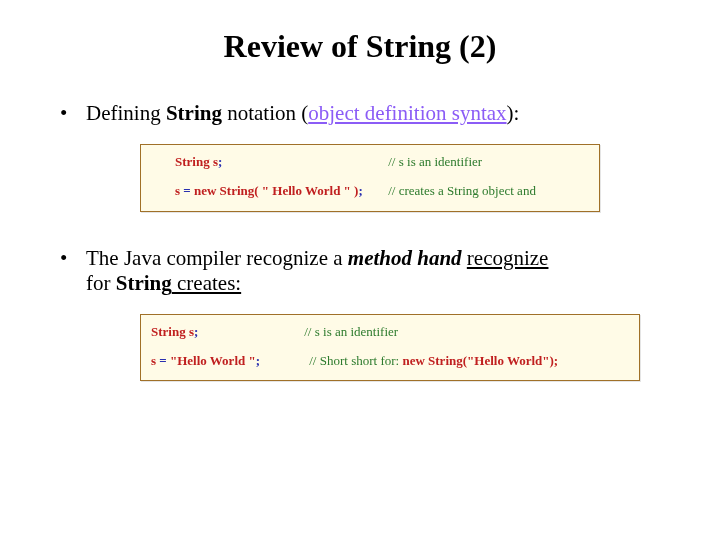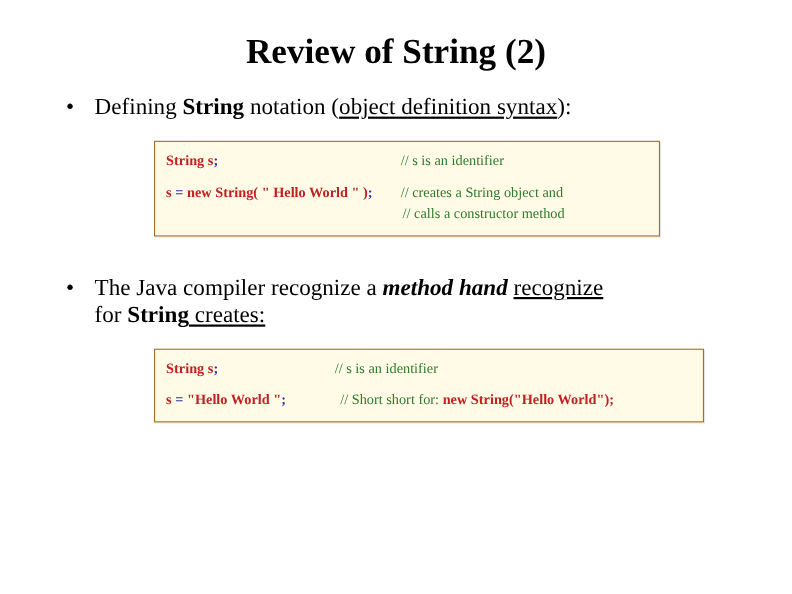--- a/index.html
+++ b/index.html
@@ -16,41 +16,41 @@
   .slide {
     width: 720px;
     height: 540px;
     padding: 20px 40px 20px 40px;
     position: relative;
   }
   h1.title {
     font-size: 32px;
     font-weight: bold;
     text-align: center;
-    margin: 8px 0 20px 0;
+    margin: 8px 0 36px 0;
   }
   ul.bullets {
     list-style: none;
     padding: 0;
     margin: 0 0 0 20px;
   }
   ul.bullets > li {
     font-size: 21px;
     margin-bottom: 12px;
     position: relative;
     padding-left: 26px;
   }
   ul.bullets > li::before {
     content: "•";
     position: absolute;
     left: 0;
     top: 0;
     font-size: 21px;
   }
-  .link-blue { color: #000000; text-decoration: underline; }
+  .link-blue { color: #8b5cf6; text-decoration: underline; }
   .bold { font-weight: bold; }
   .bi { font-style: italic; font-weight: bold; }
   .ul { text-decoration: underline; }
 
   .codebox-wrap {
     margin: 18px 0 34px 100px;
     width: 460px;
   }
   .codebox-wrap2 {
     margin: 18px 0 0 100px;
@@ -63,21 +63,21 @@
     font-family: "Times New Roman", Times, serif;
     font-size: 13px;
     line-height: 1.45;
     box-shadow: 1px 1px 0 rgba(0,0,0,0.1);
   }
   .codebox .row { white-space: nowrap; }
   .codebox .gap { height: 10px; }
   .kw { color: #c02020; font-weight: bold; }
   .cm { color: #2c7a2c; font-weight: normal; }
   .punct { color: #2a30b0; font-weight: bold; }
-  .col1 { display: inline-block; width: 210px; }
+  .col1 { display: inline-block; width: 210px; margin-left: 24px; }
   .col1b { display: inline-block; width: 150px; }
   .col1c { display: inline-block; width: 155px; }
   .indent2 { display: inline-block; width: 215px; }
 </style>
 </head>
 <body>
 
 <div class="slide">
 
   <h1 class="title">Review of String (2)</h1>
@@ -96,23 +96,20 @@
         </span>
         <span class="cm">// s is an identifier</span>
       </div>
       <div class="gap"></div>
       <div class="row">
         <span class="col1">
           <span class="kw">s </span><span class="punct">= </span><span class="kw">new String( " Hello World " )</span><span class="punct">;</span>
         </span>
         <span class="cm">// creates a String object and</span>
       </div>
-      <div class="row">
-        <span class="indent2"></span><span class="cm">// calls a constructor method</span>
-      </div>
     </div>
   </div>
 
   <ul class="bullets">
     <li>
       <span>The Java compiler recognize a </span><span class="bi">method hand</span><span> </span><span class="ul">recognize</span><br>
       <span>for </span><span class="bold">String</span><span class="ul"> creates:</span>
     </li>
   </ul>
 

